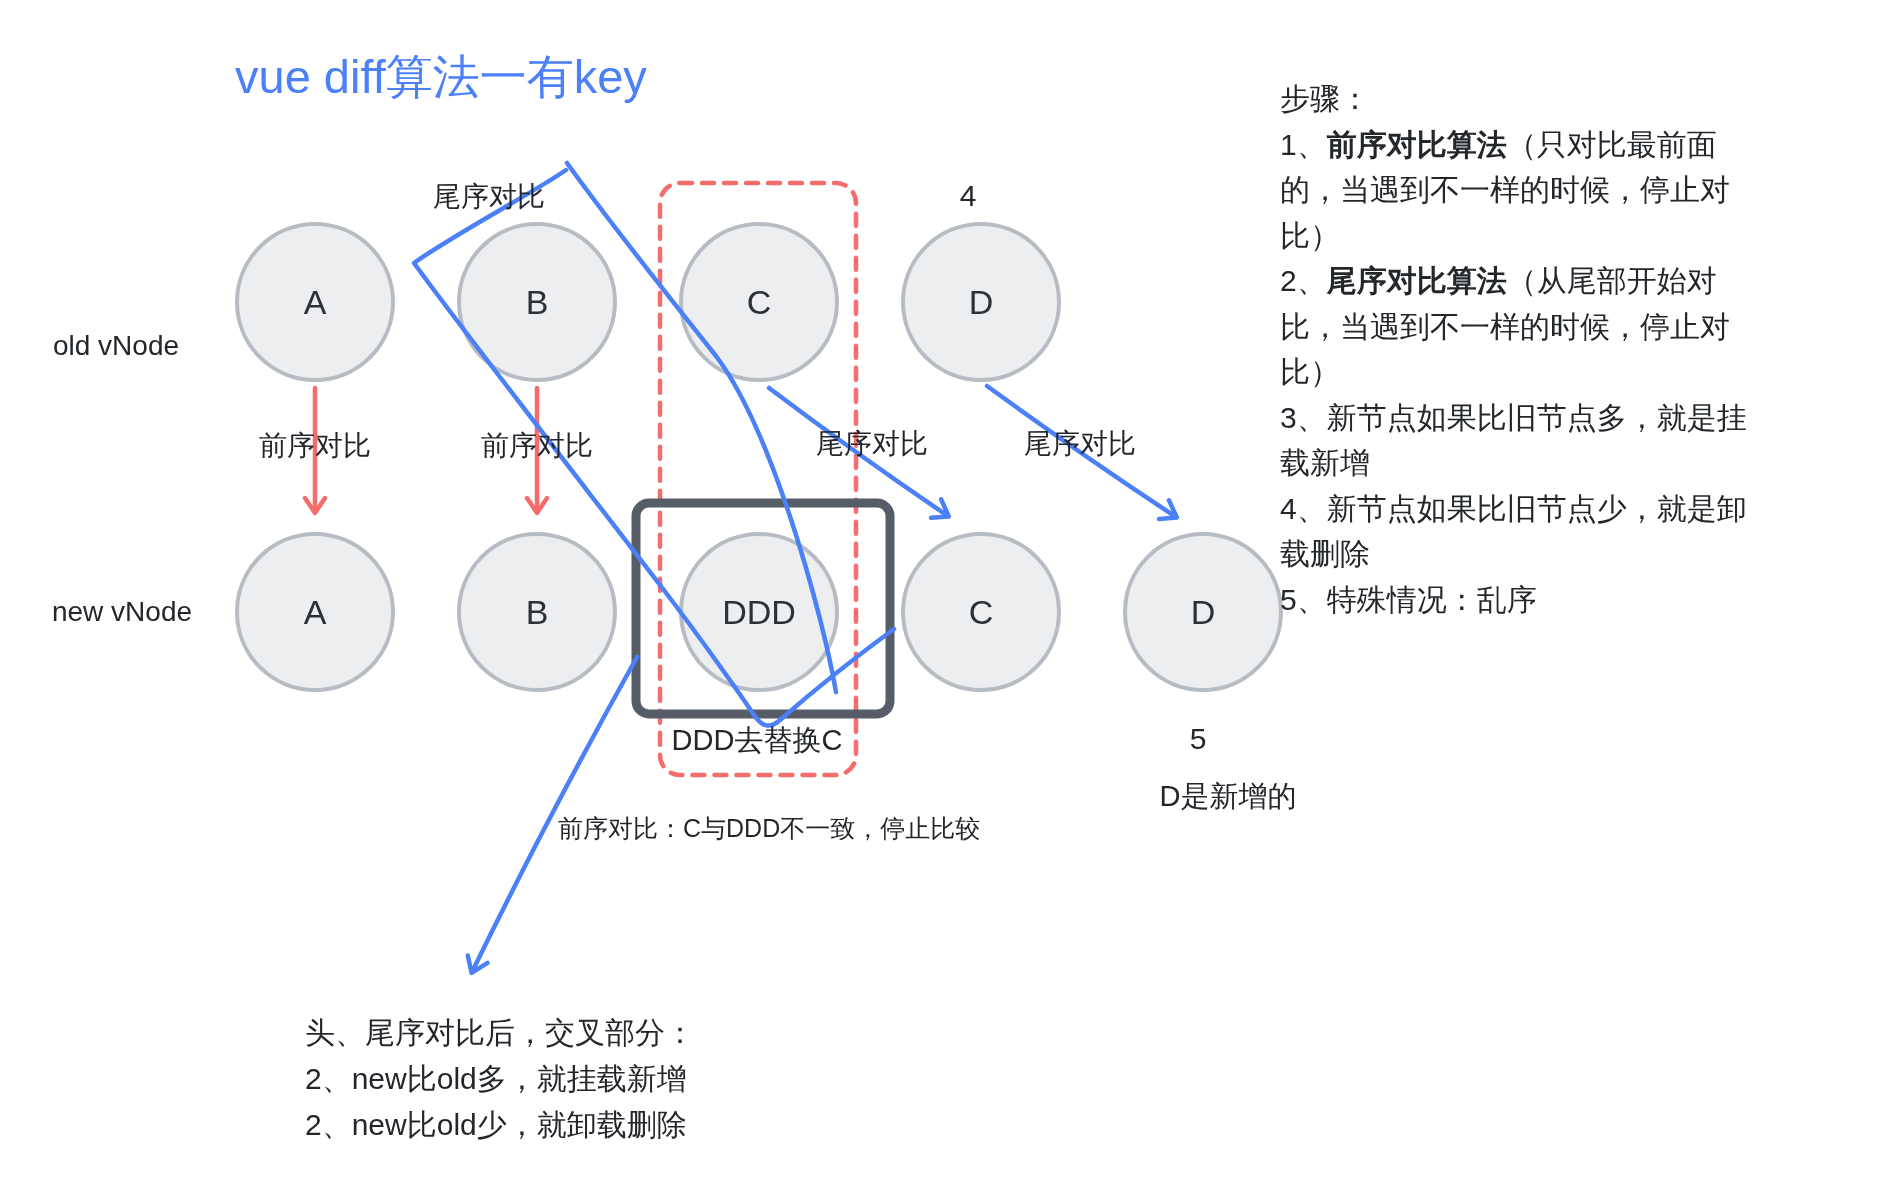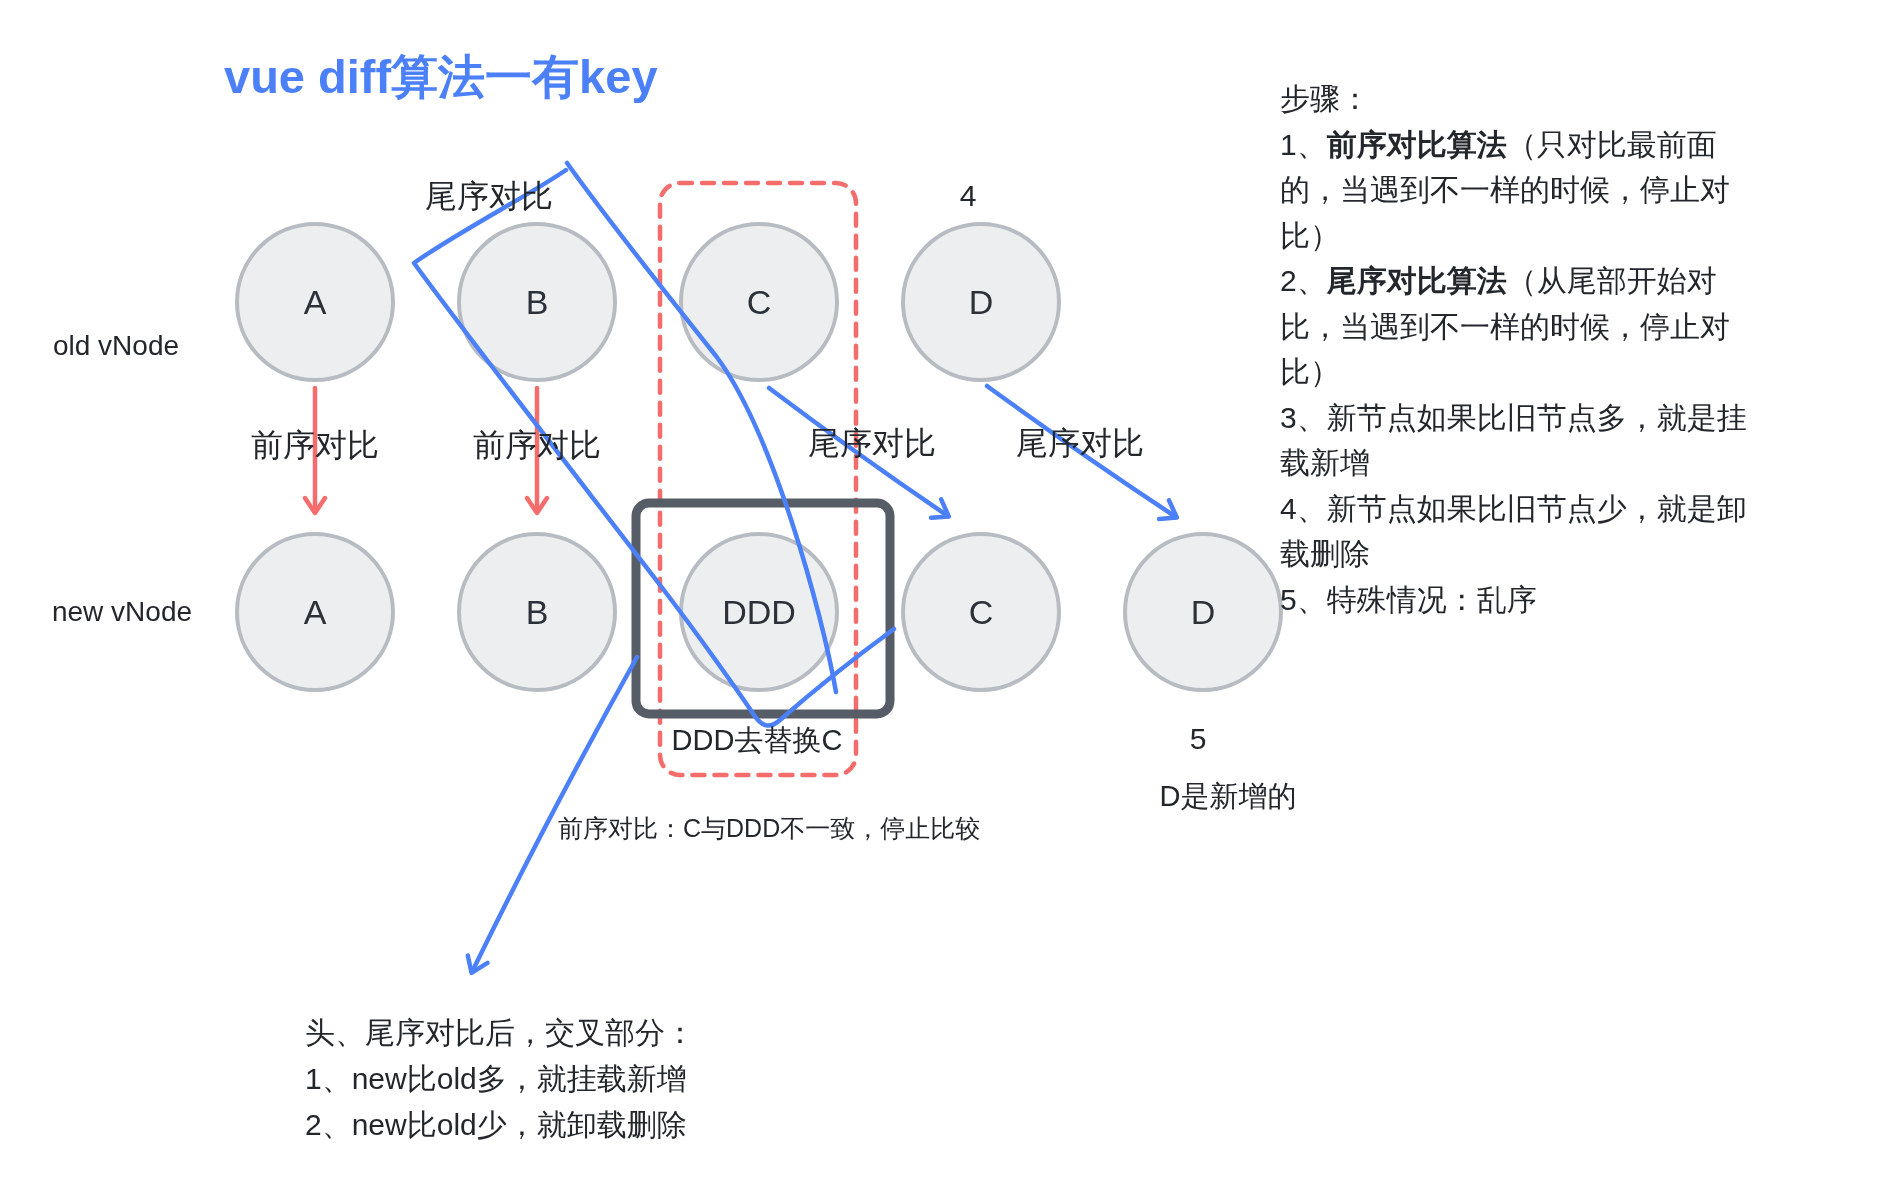--- a/index.html
+++ b/index.html
@@ -17,23 +17,23 @@
   }
   #gfx{position:absolute;left:0;top:0;width:1892px;height:1194px;}
   .node-circle{fill:var(--node-fill);stroke:var(--node-border);stroke-width:4;}
   .red-dash{fill:none;stroke:var(--accent-red);stroke-width:4.5;stroke-dasharray:12 10;stroke-linecap:round;}
   .dark-box{fill:none;stroke:var(--box-gray);stroke-width:9;}
   .red-arrow{fill:none;stroke:var(--accent-red);stroke-width:4.5;stroke-linecap:round;}
   .blue-line{fill:none;stroke:var(--accent-blue);stroke-width:4.5;stroke-linecap:round;stroke-linejoin:round;}
   .mh{fill:none;stroke-width:4.5;stroke-linecap:round;stroke-linejoin:round;}
   .mh-blue{stroke:var(--accent-blue);}
   .mh-red{stroke:var(--accent-red);}
-  .lbl{position:absolute;white-space:nowrap;transform:translate(-50%,-50%);font-size:32px;color:var(--text);}
+  .lbl{position:absolute;white-space:nowrap;transform:translate(-50%,-50%);font-size:28px;color:var(--text);}
   .node-letter{position:absolute;white-space:nowrap;transform:translate(-50%,-50%);font-size:34px;color:#2c3038;}
-  .title{position:absolute;left:224px;top:46px;font-size:47px;font-weight:700;color:var(--accent-blue);white-space:nowrap;}
+  .title{position:absolute;left:235px;top:46px;font-size:47px;font-weight:400;color:var(--accent-blue);white-space:nowrap;}
   .row-label{font-size:28px;}
   .num-label{font-size:30px;}
   .note{font-size:29px;}
   .stop-note{position:absolute;left:558px;top:812px;font-size:25px;white-space:nowrap;}
   .steps{position:absolute;left:1280px;top:76px;font-size:30px;line-height:45.5px;}
   .steps .b{font-weight:700;}
   .bottom-note{position:absolute;left:305px;top:1010px;font-size:30px;line-height:46px;}
 </style>
 </head>
 <body>
@@ -120,17 +120,17 @@
       <div><span>比）</span></div>
       <div><span>3、新节点如果比旧节点多，就是挂</span></div>
       <div><span>载新增</span></div>
       <div><span>4、新节点如果比旧节点少，就是卸</span></div>
       <div><span>载删除</span></div>
       <div><span>5、特殊情况：乱序</span></div>
     </div>
 
   <div class="bottom-note">
     <div>头、尾序对比后，交叉部分：</div>
-    <div>1、new比old多，就挂载新增</div>
+    <div>2、new比old多，就挂载新增</div>
     <div>2、new比old少，就卸载删除</div>
   </div>
 
 </div>
 
 </body></html>

